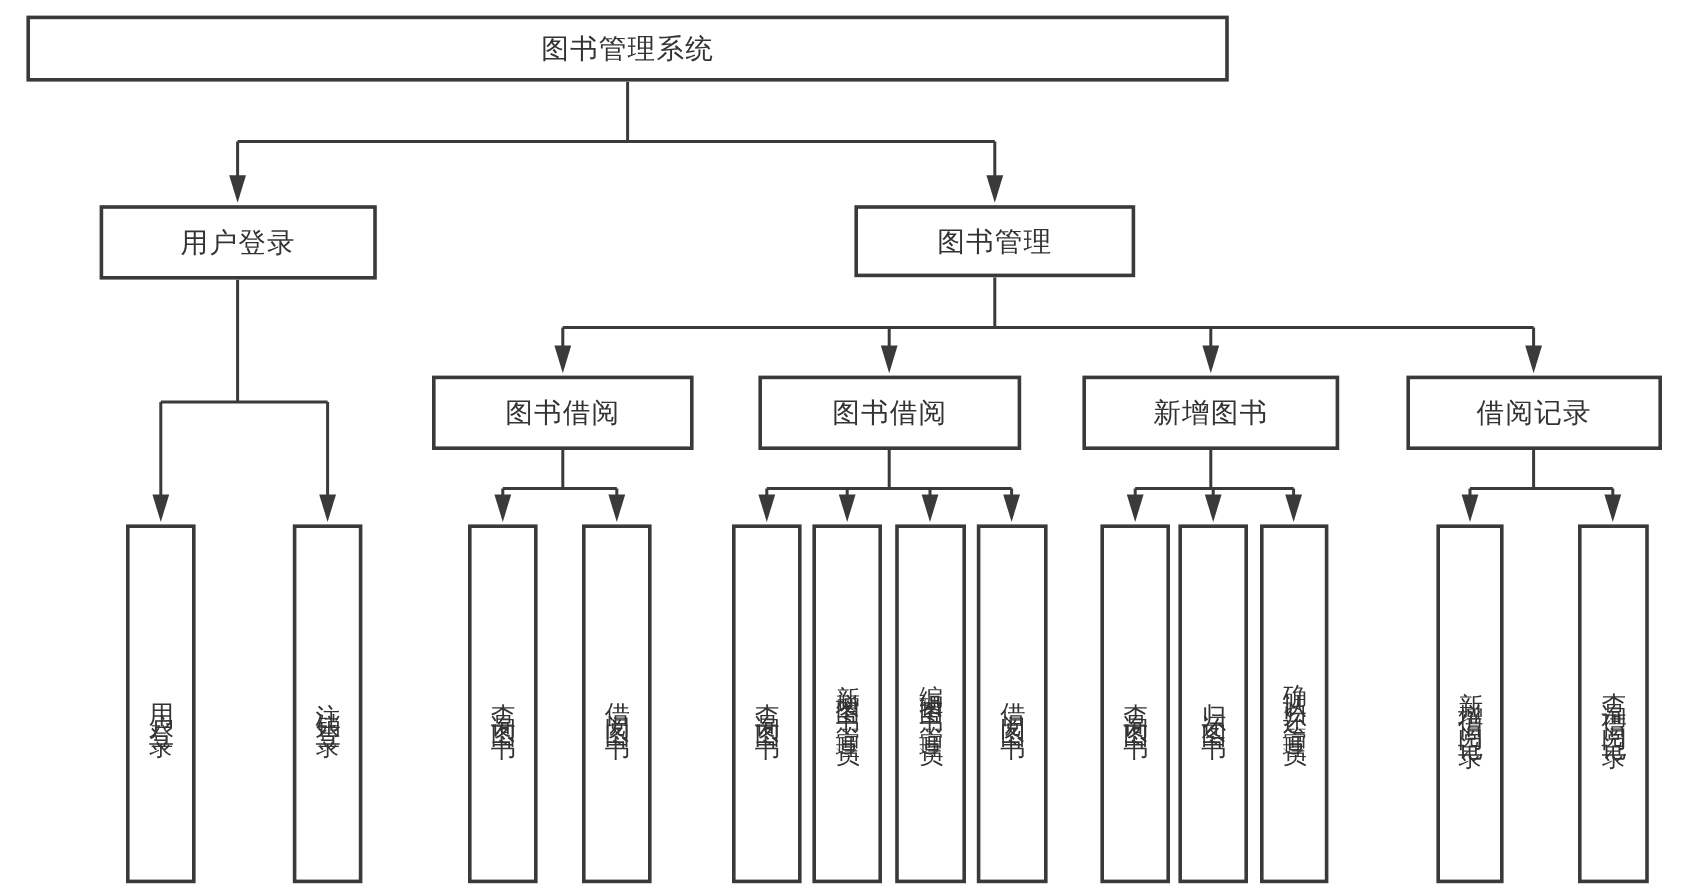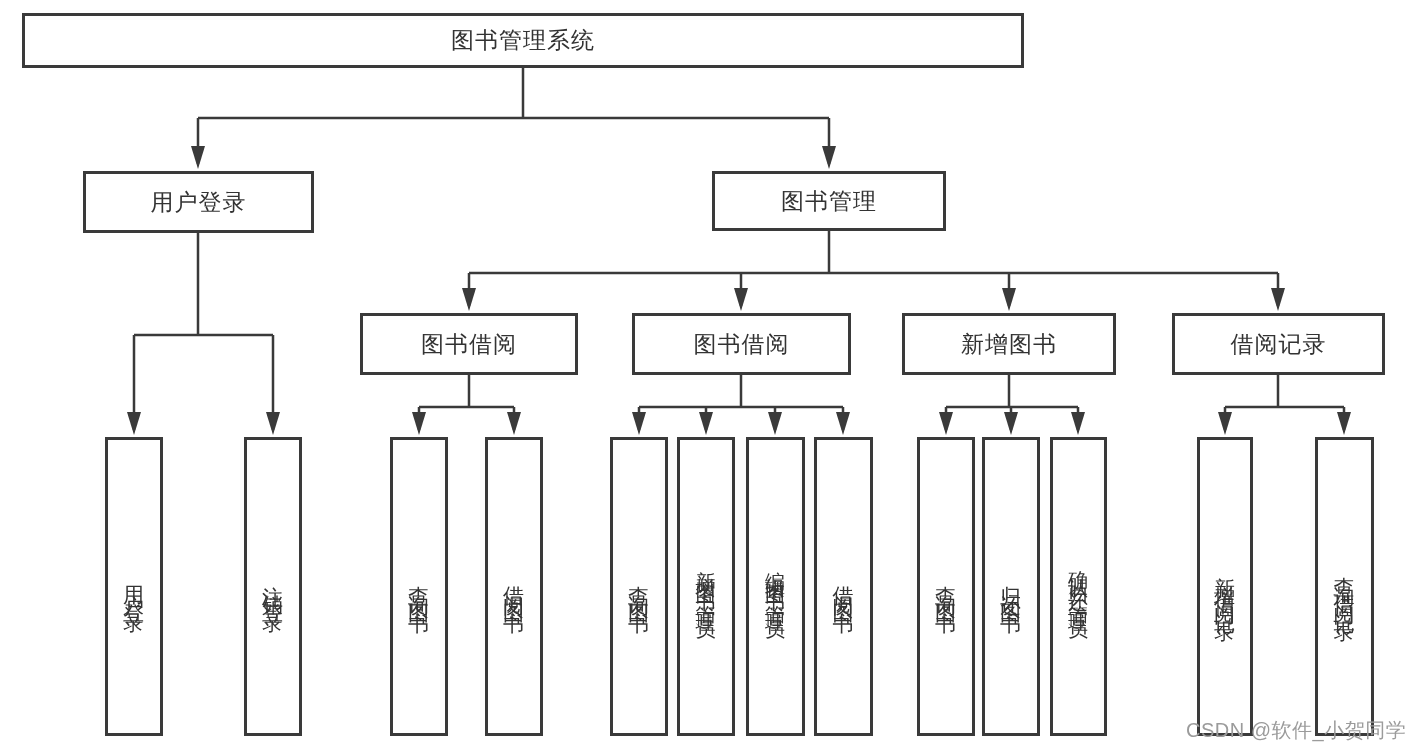--- a/index.html
+++ b/index.html
@@ -97,15 +97,14 @@
   <div class="node v-node small" style="left:746px;top:437px;width:59px;height:299px;">编辑图书（管理员）</div>
   <div class="node v-node" style="left:814px;top:437px;width:59px;height:299px;">借阅图书</div>
 
   <div class="node v-node" style="left:917px;top:437px;width:58px;height:299px;">查询图书</div>
   <div class="node v-node" style="left:982px;top:437px;width:58px;height:299px;">归还图书</div>
   <div class="node v-node small" style="left:1050px;top:437px;width:57px;height:299px;">确认归还（管理员）</div>
 
   <div class="node v-node" style="left:1197px;top:437px;width:56px;height:299px;">新增借阅记录</div>
   <div class="node v-node" style="left:1315px;top:437px;width:59px;height:299px;">查询借阅记录</div>
 
-  <div class="watermark">CSDN @软件_小贺同学</div>
 
 </div>
 
 </body></html>

